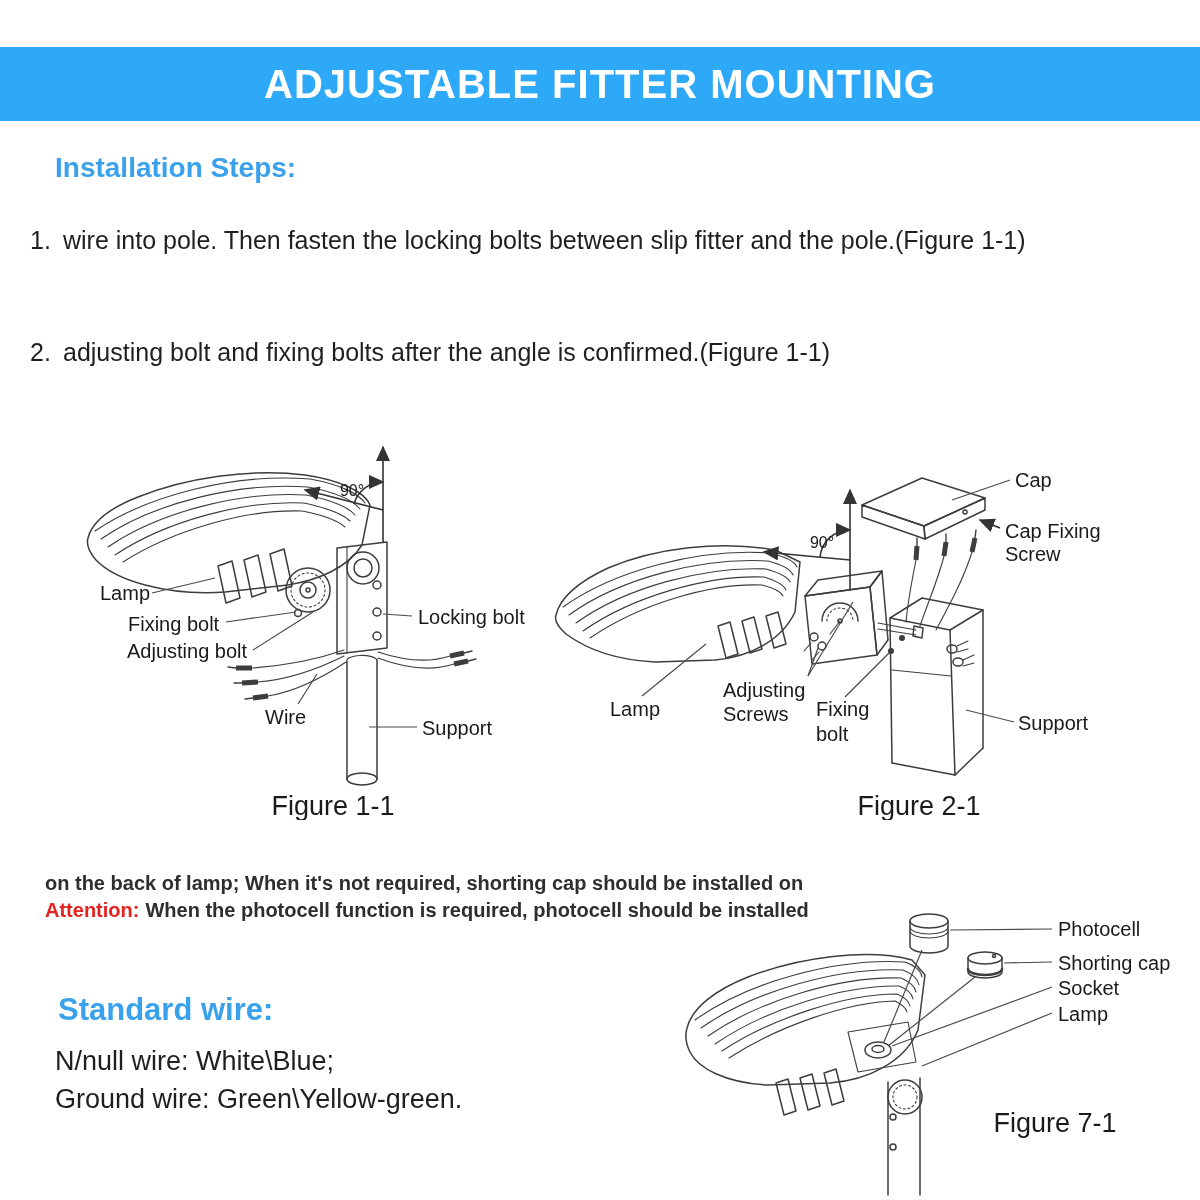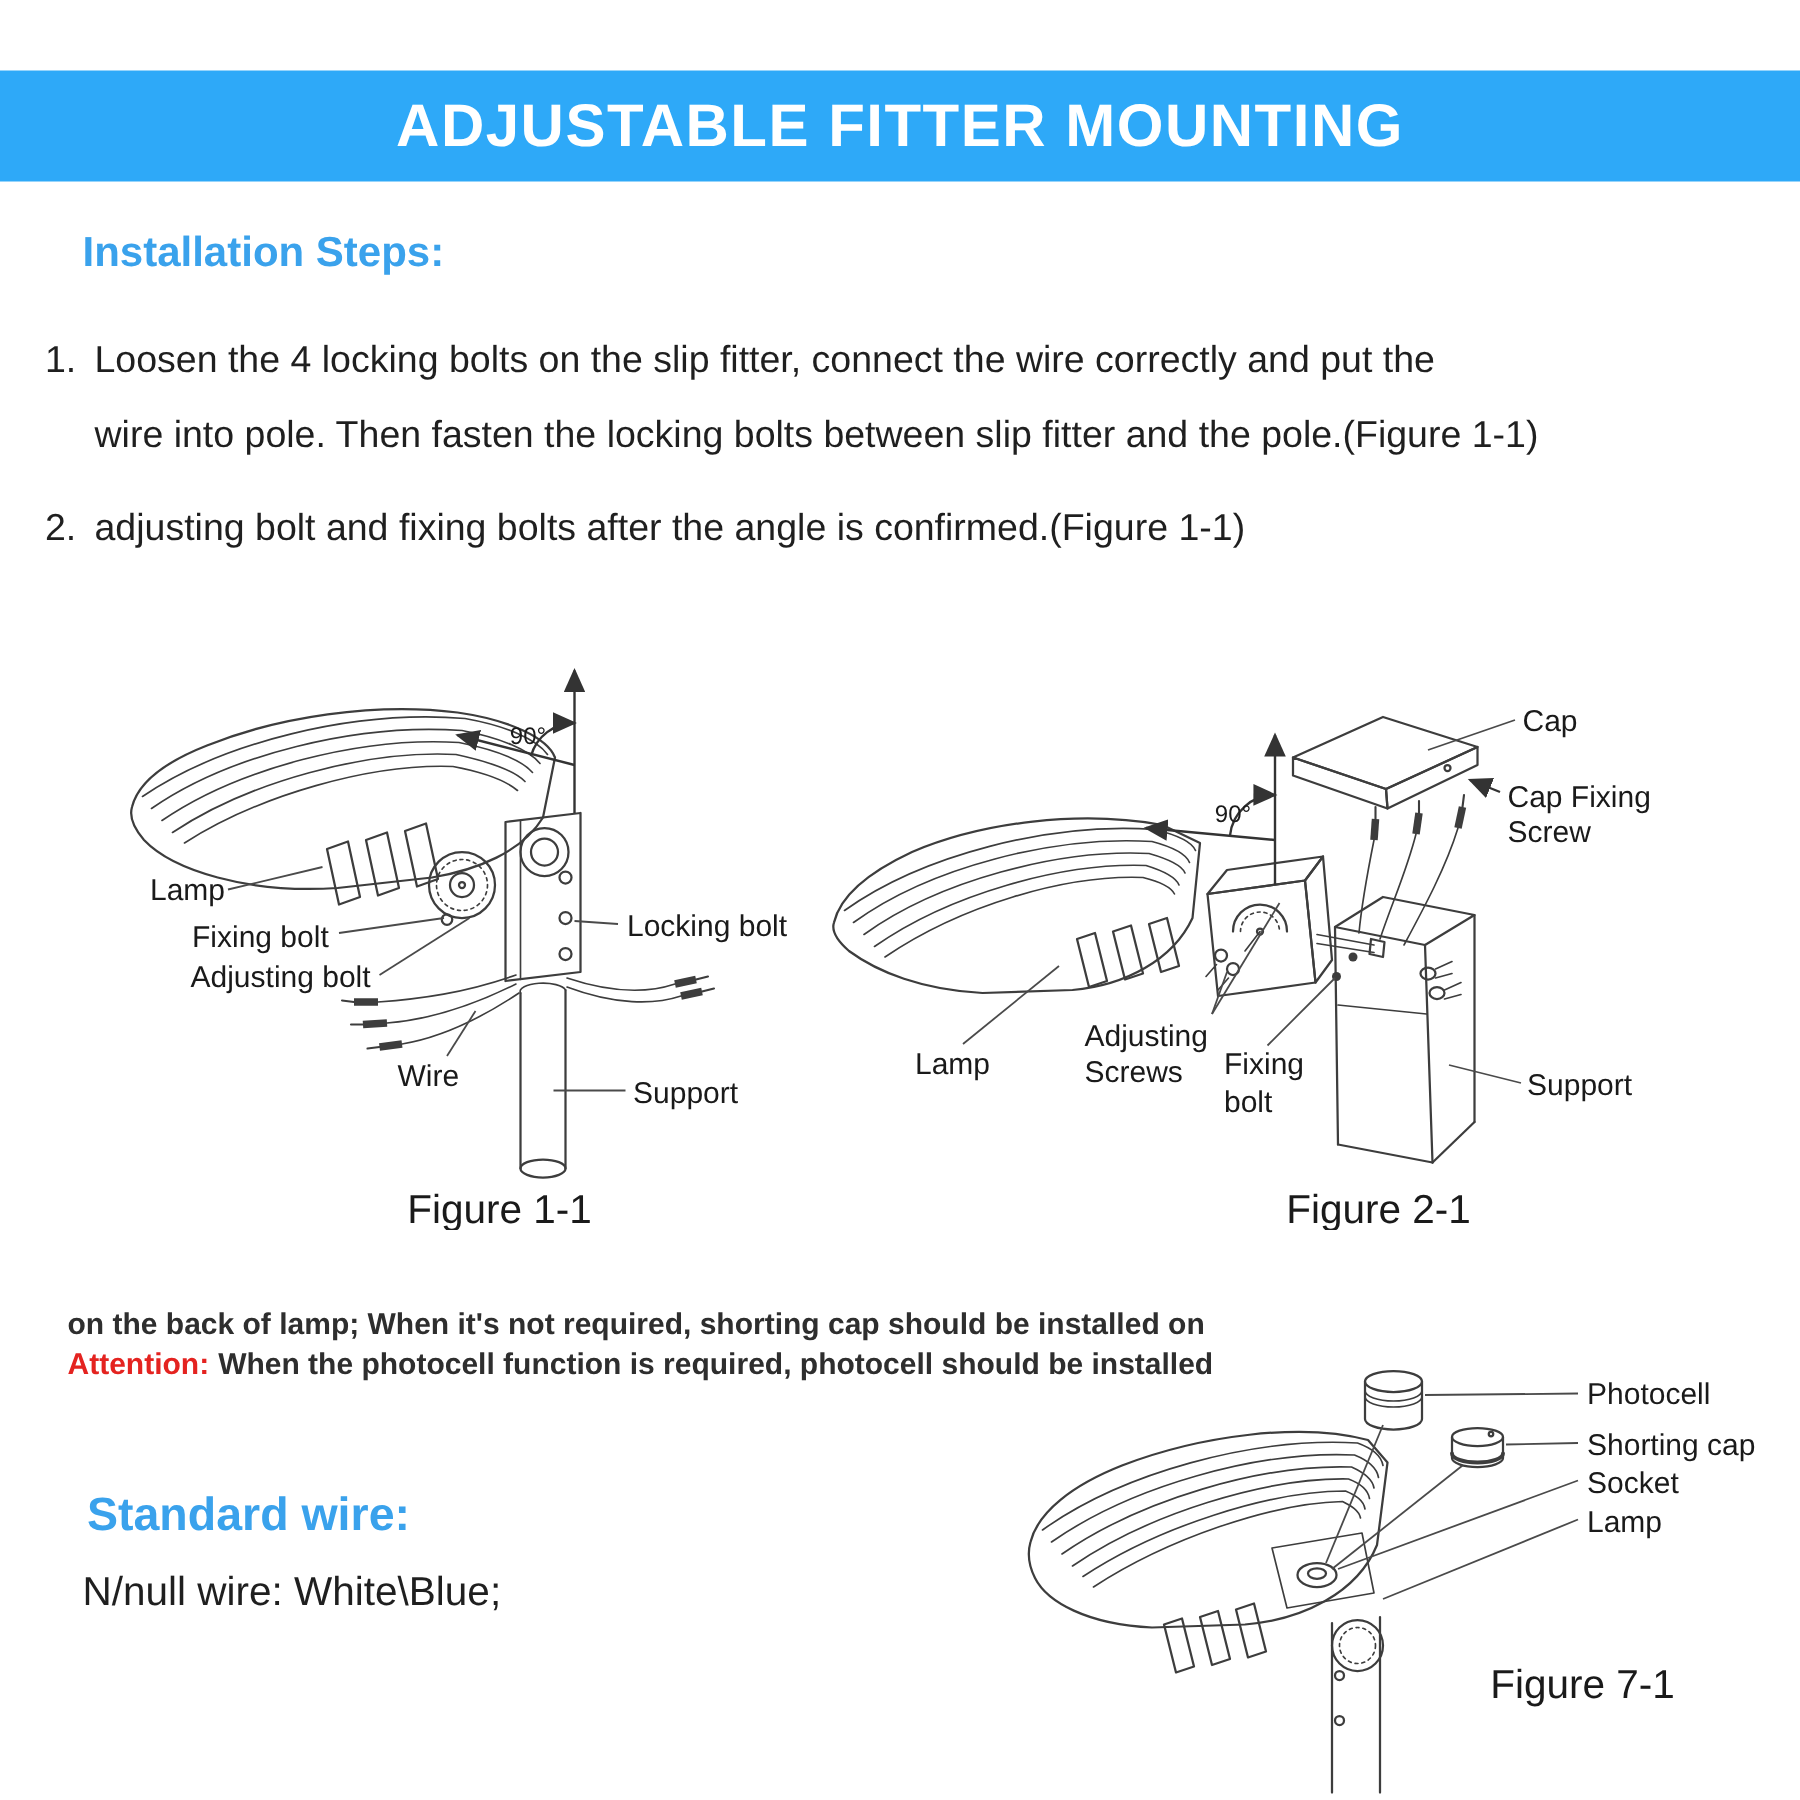--- a/index.html
+++ b/index.html
@@ -46,21 +46,20 @@
 
   <header class="banner">
     <span>ADJUSTABLE FITTER MOUNTING</span>
   </header>
 
   <h2 class="steps-heading">Installation Steps:</h2>
 
   <div class="step step1">
     <span class="num">1.</span>
     <div class="step-lines">
-      <span>Loosen the 4 locking bolts on the slip fitter, connect the wire correctly and put the</span>
       <span>wire into pole. Then fasten the locking bolts between slip fitter and the pole.(Figure 1-1)</span>
     </div>
   </div>
 
   <div class="step step2">
     <span class="num">2.</span>
     <div class="step-lines">
       <span>adjusting bolt and fixing bolts after the angle is confirmed.(Figure 1-1)</span>
     </div>
   </div>
@@ -240,20 +239,21 @@
     </div>
     <div class="att-line">
       <span class="att-red">Attention:</span><span>When the photocell function is required, photocell should be installed</span>
     </div>
   </div>
 
   <h2 class="wire-heading">Standard wire:</h2>
 
   <div class="wires">
     <span>N/null wire: White\Blue;</span>
+    <span>Ground wire: Green\Yellow-green.</span>
   </div>
 
   <svg id="fig7" width="570" height="305" viewBox="620 895 570 305">
     <g class="art">
       <path d="M687,1028 C692,1008 715,990 748,977 C800,957 868,948 912,960 L925,975 L918,1030 C905,1062 868,1080 830,1083 L768,1085 C725,1083 698,1068 690,1052 C686,1044 685,1035 687,1028 Z"></path>
       <path class="thin" d="M695,1020 C748,982 835,958 905,962 C916,966 921,971 922,977"></path>
       <path class="thin" d="M701,1028 C754,991 838,967 903,970 C913,974 918,979 919,985"></path>
       <path class="thin" d="M708,1036 C760,1000 841,976 901,978 C910,982 915,986 916,992"></path>
       <path class="thin" d="M715,1044 C766,1009 844,985 899,986 C907,989 912,993 913,999"></path>
       <path class="thin" d="M722,1051 C772,1018 846,994 897,994 C904,997 909,1000 910,1006"></path>

